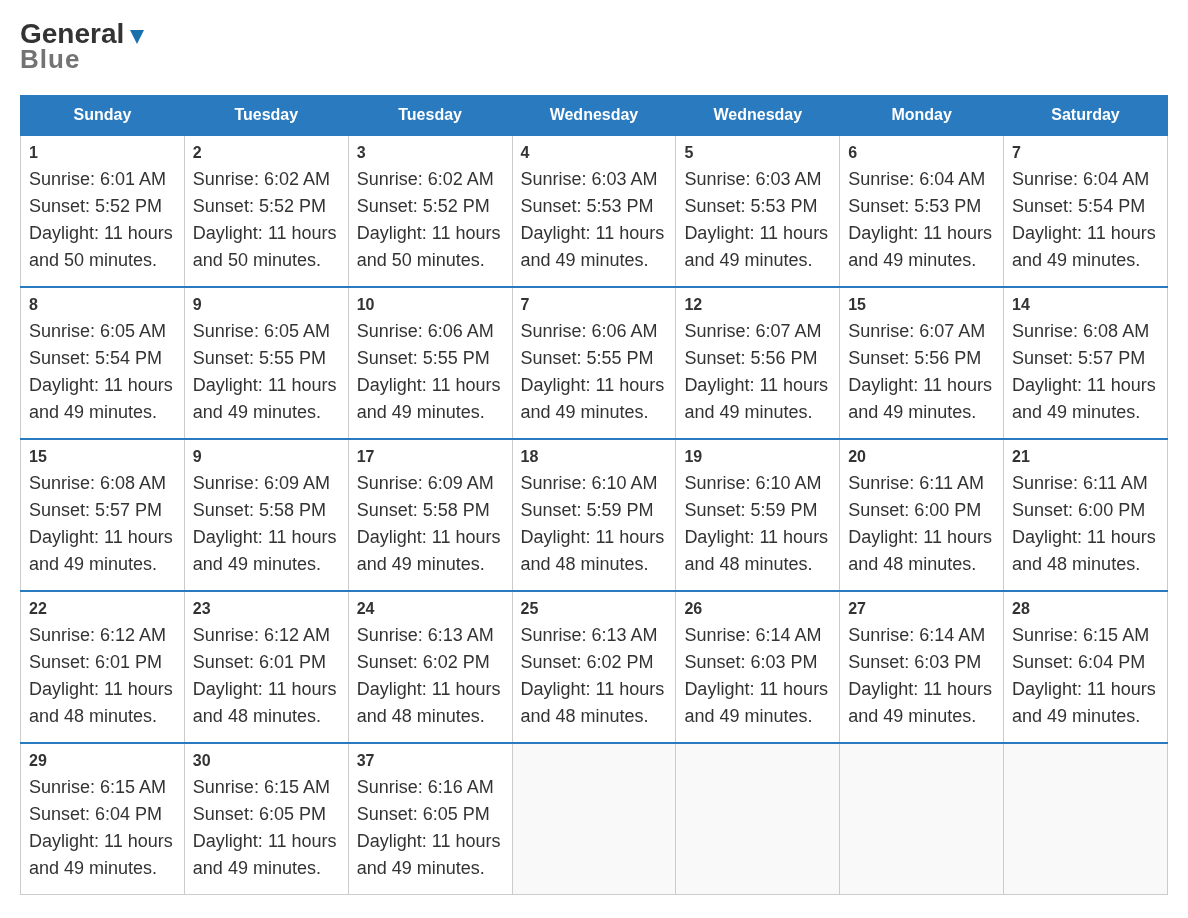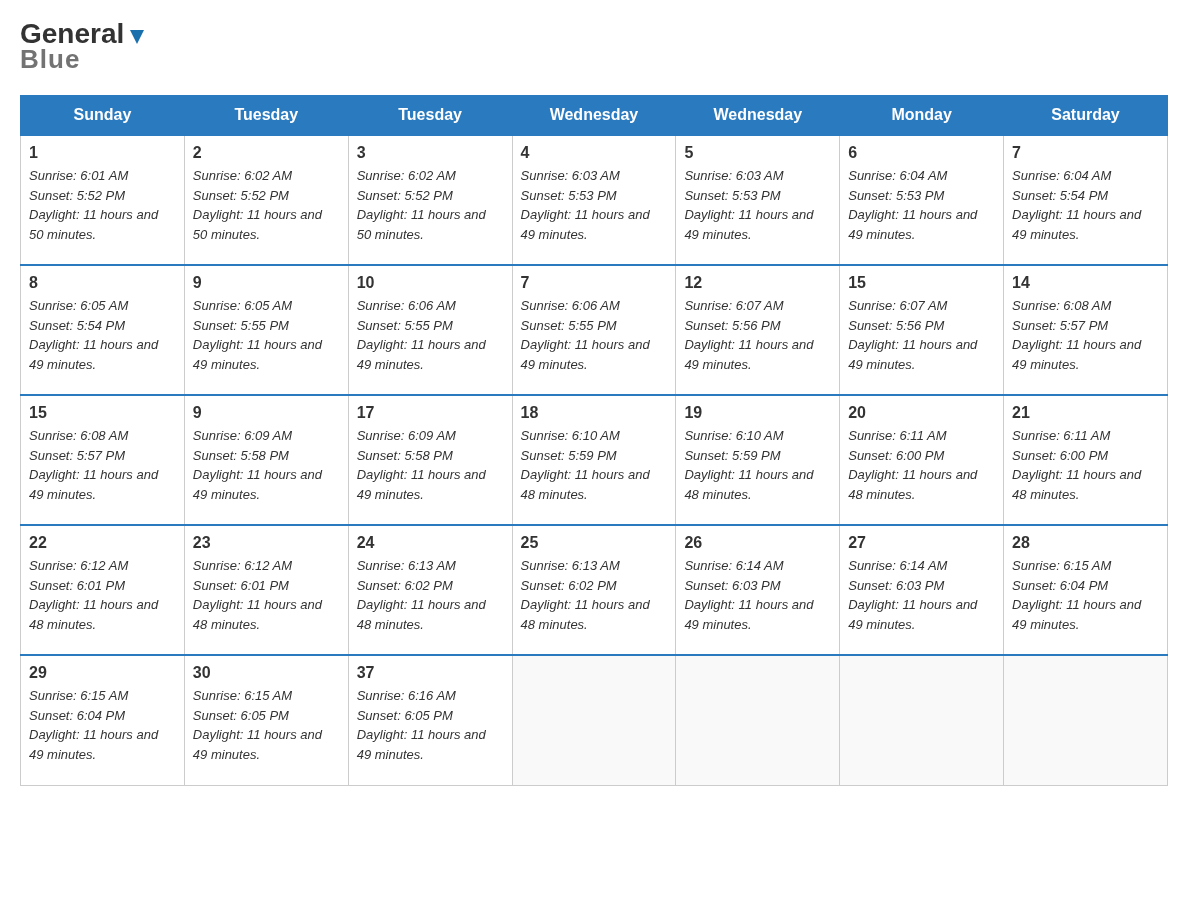--- a/index.html
+++ b/index.html
@@ -72,24 +72,23 @@
       min-height: 90px;
       height: 130px;
     }
     .day-number {
       font-size: 16px;
       font-weight: bold;
       margin-bottom: 4px;
       display: block;
     }
     .day-info {
-      font-size: 13px;
+      font-size: 18px;
       line-height: 1.5;
       color: #333;
-      font-style: italic;
     }
     td.empty {
       background: #f9f9f9;
     }
   </style>
 </head>
 <body>
 
 <div class="header">
   <div class="logo">

